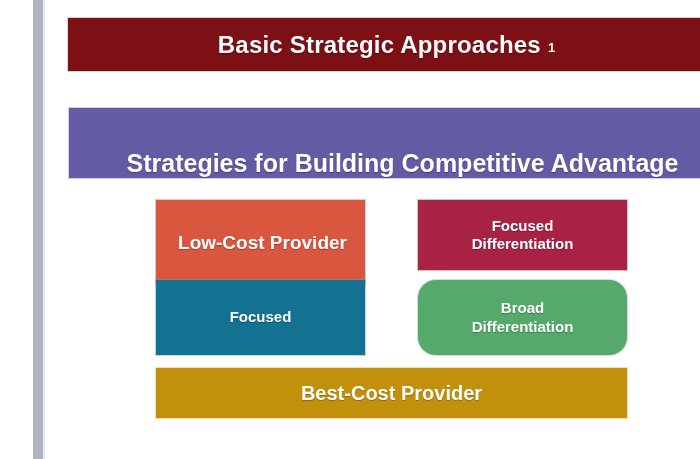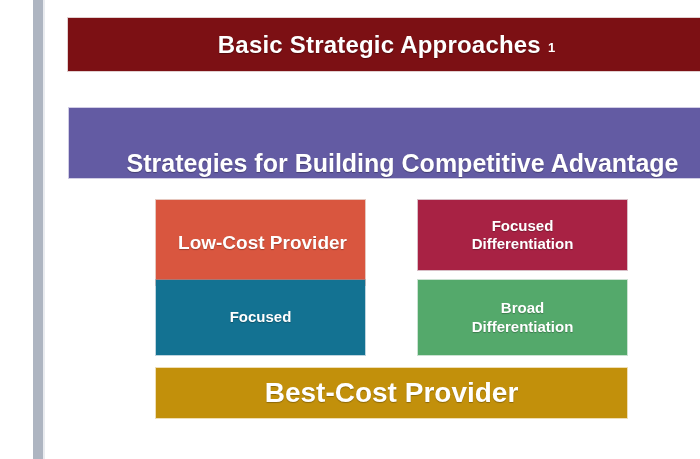--- a/index.html
+++ b/index.html
@@ -142,32 +142,33 @@
     box-shadow: 0 0 0 1px rgba(110,160,185,0.45);
   }
 
   #box-broad-differentiation {
     left: 385px;
     top: 280px;
     width: 209px;
     height: 75px;
     background: #54a96b;
     box-shadow: 0 0 0 1px rgba(140,190,155,0.45);
+    border-radius: 18px;
   }
 
   #box-best-cost-provider {
     left: 123px;
     top: 368px;
     width: 471px;
     height: 50px;
     background: #c2900b;
     box-shadow: 0 0 0 1px rgba(225,195,120,0.55);
   }
   #box-best-cost-provider .box-label {
-    font-size: 28px;
+    font-size: 20px;
   }
 </style>
 </head>
 <body>
 
 <div class="slide-root">
 
   <div class="left-rail"></div>
   <div class="left-rail-edge"></div>
 

